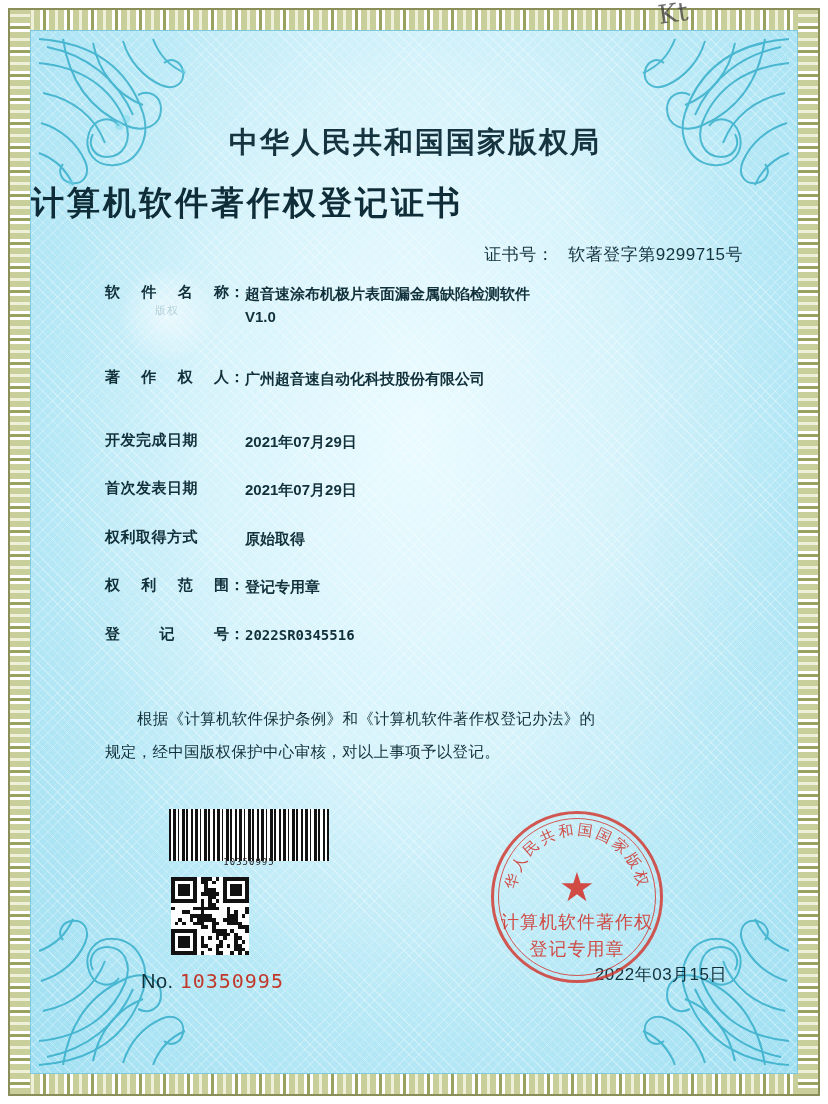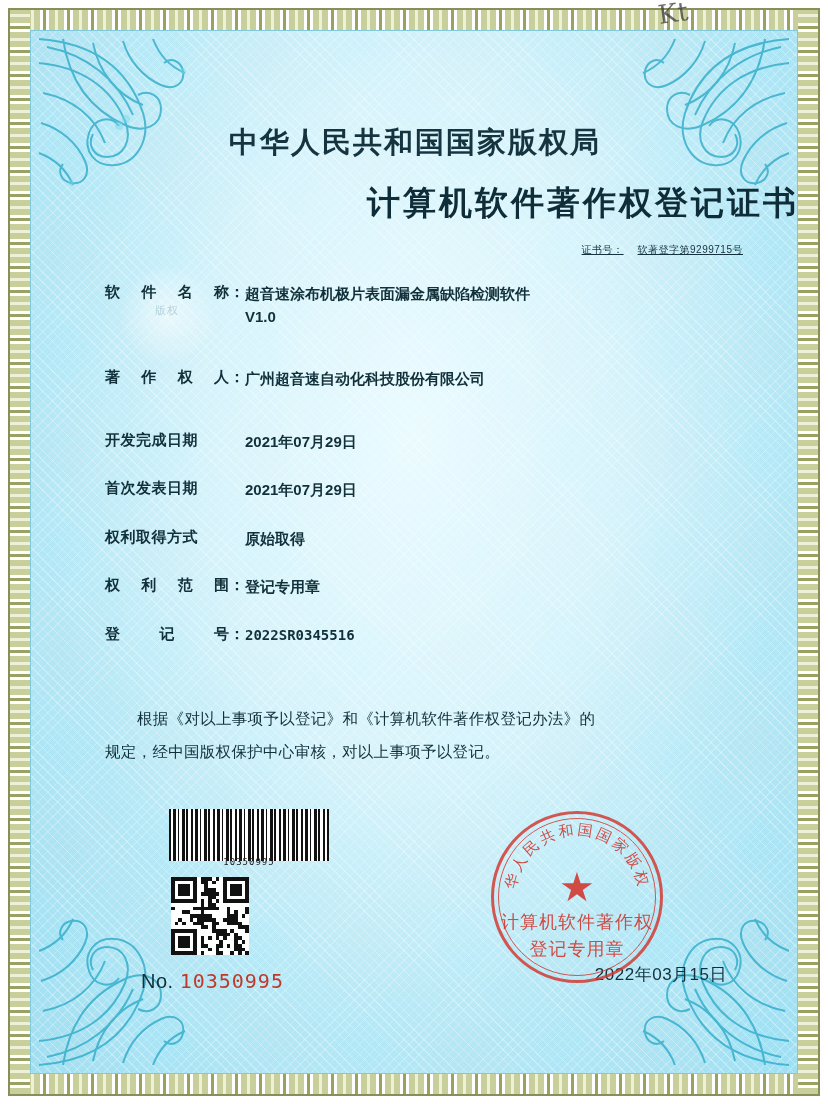--- a/index.html
+++ b/index.html
@@ -131,36 +131,35 @@
     font-family: "DejaVu Serif", serif;
     font-size: 29px;
     font-weight: bold;
     color: #15343f;
     letter-spacing: 2px;
   }
   .title-sub {
     position: absolute;
     left: 0; right: 0;
     top: 150px;
-    text-align: right;
+    text-align: left;
     font-family: "DejaVu Serif", serif;
     font-size: 33px;
     font-weight: bold;
     color: #0f2d38;
     letter-spacing: 3px;
   }
 
   .cert-no {
     position: absolute;
     right: 56px;
     top: 212px;
-    font-size: 10px;
+    font-size: 17px;
     color: #13323d;
     letter-spacing: 0.5px;
-    text-decoration: underline;
   }
   .cert-no .lbl { margin-right: 14px; }
 
   .fields {
     position: absolute;
     left: 74px;
     top: 252px;
     width: 620px;
   }
   .field-row {
@@ -479,21 +478,21 @@
             <span>登</span>
               <span>记</span>
               <span>号：</span>
           </div>
           <div class="field-value mono">2022SR0345516</div>
         </div>
 
       </div>
 
       <div class="statement">
-        <p class="indent">根据《对以上事项予以登记》和《计算机软件著作权登记办法》的</p>
+        <p class="indent">根据《计算机软件保护条例》和《计算机软件著作权登记办法》的</p>
         <p>规定，经中国版权保护中心审核，对以上事项予以登记。</p>
       </div>
 
       <div class="barcode"></div>
       <div class="barcode-text">10350995</div>
 
       <div class="qr">
         <div class="qr-grid" id="qr-grid">
             <i class="on"></i>
             <i class="on"></i>

